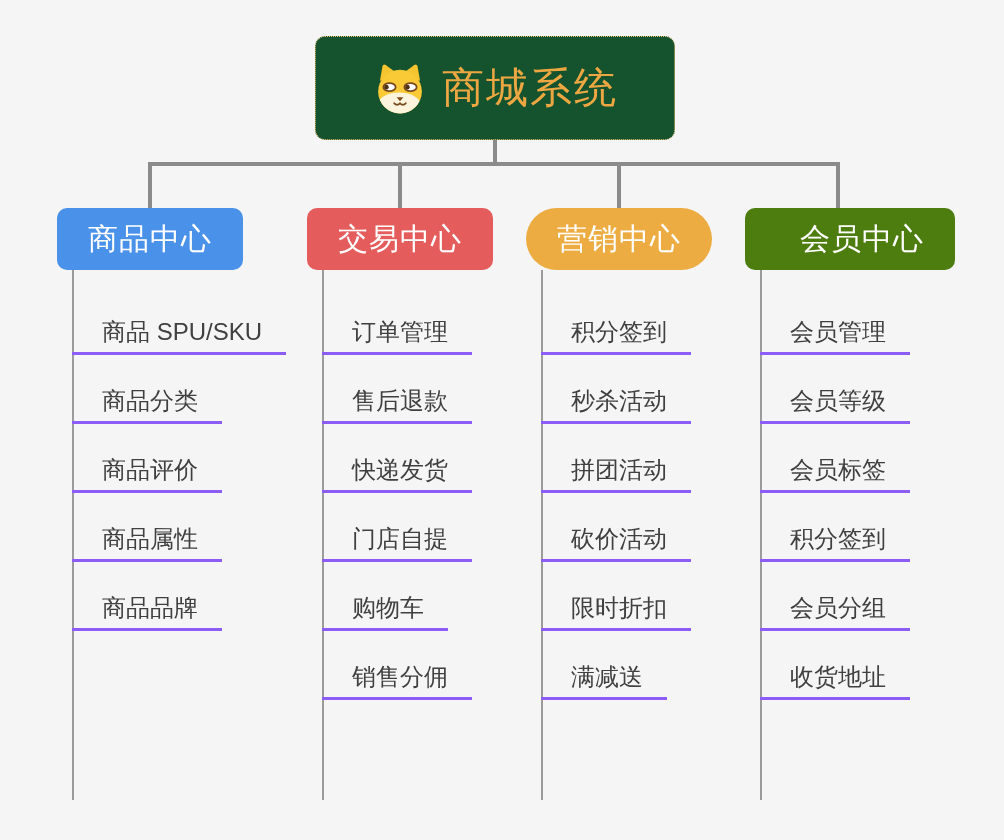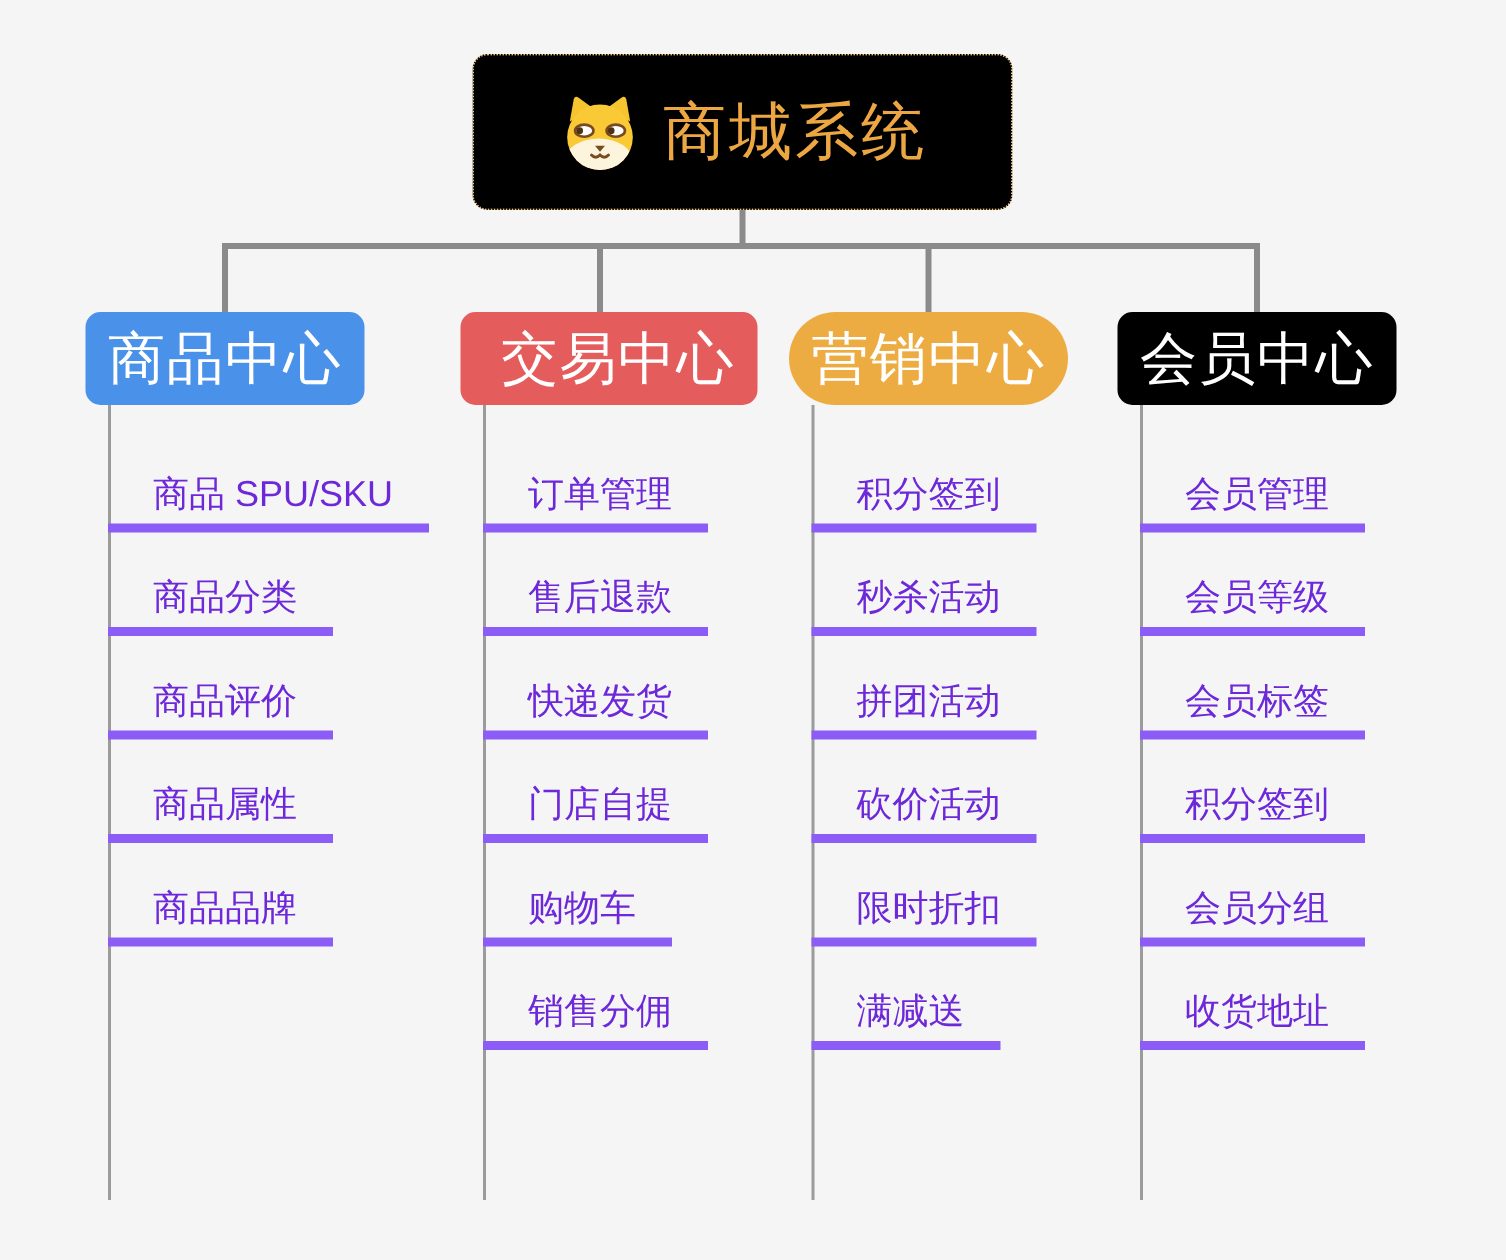--- a/index.html
+++ b/index.html
@@ -9,21 +9,21 @@
     width: 1004px;
     height: 840px;
     background: #f5f5f6;
     overflow: hidden;
   }
   
   .root-node {
     position: absolute;
     left: 315px; top: 36px;
     width: 360px; height: 104px;
-    background: #000000;
+    background: #14532d;
     border: 1px dotted #efbf72;
     border-radius: 10px;
     box-sizing: border-box;
     display: flex;
     align-items: center;
     justify-content: center;
     gap: 14px;
     cursor: default;
   }
   .root-title {
@@ -40,42 +40,42 @@
   .drop-1 { left: 148px; } .drop-2 { left: 398px; }
   .drop-3 { left: 617px; } .drop-4 { left: 836px; }
   
   .branch { position: absolute; top: 208px; width: 240px; }
   .branch-1 { left: 57px;  } .branch-2 { left: 307px; }
   .branch-3 { left: 526px; } .branch-4 { left: 745px; }
   .branch-box {
     width: 186px; height: 62px;
     border-radius: 10px;
     color: #ffffff;
-    font-size: 38px;
+    font-size: 30px;
     letter-spacing: 1px;
     display: flex;
     align-items: center;
     justify-content: center;
     cursor: default;
   }
   .trunk {
     position: absolute;
     left: 15px; top: 62px;
     width: 2px; height: 530px;
     background: #9b9b9b;
   }
   .leaves { position: absolute; left: 15px; top: 62px; }
   .leaf { height: 69px; display: flex; align-items: flex-end; }
   .leaf:first-child { height: 85px; }
   .leaf-label {
     display: inline-block;
     padding: 0 24px 4px 30px;
-    border-bottom: 6px solid #8b5cf6;
+    border-bottom: 3px solid #8b5cf6;
     font-size: 24px;
-    color: #6d28d9;
+    color: #404040;
     white-space: nowrap;
     cursor: default;
   }
 </style>
 </head>
 <body>
 
 <div class="canvas">
 
   <div class="root-node">
@@ -124,21 +124,21 @@
       <div class="leaf">
           <span class="leaf-label">商品属性</span>
         </div>
       <div class="leaf">
           <span class="leaf-label">商品品牌</span>
         </div>
     </div>
   </div>
 
   <div class="branch branch-2">
-    <div class="branch-box" style="background: rgb(229, 92, 92); padding-left: 12px;">交易中心</div>
+    <div class="branch-box" style="background: rgb(229, 92, 92);">交易中心</div>
     <div class="trunk"></div>
     <div class="leaves">
       <div class="leaf">
           <span class="leaf-label">订单管理</span>
         </div>
       <div class="leaf">
           <span class="leaf-label">售后退款</span>
         </div>
       <div class="leaf">
           <span class="leaf-label">快递发货</span>
@@ -174,21 +174,21 @@
       <div class="leaf">
           <span class="leaf-label">限时折扣</span>
         </div>
       <div class="leaf">
           <span class="leaf-label">满减送</span>
         </div>
     </div>
   </div>
 
   <div class="branch branch-4">
-    <div class="branch-box" style="background: #000000;">会员中心</div>
+    <div class="branch-box" style="background: #4d7c0f; padding-left: 24px;">会员中心</div>
     <div class="trunk"></div>
     <div class="leaves">
       <div class="leaf">
           <span class="leaf-label">会员管理</span>
         </div>
       <div class="leaf">
           <span class="leaf-label">会员等级</span>
         </div>
       <div class="leaf">
           <span class="leaf-label">会员标签</span>

